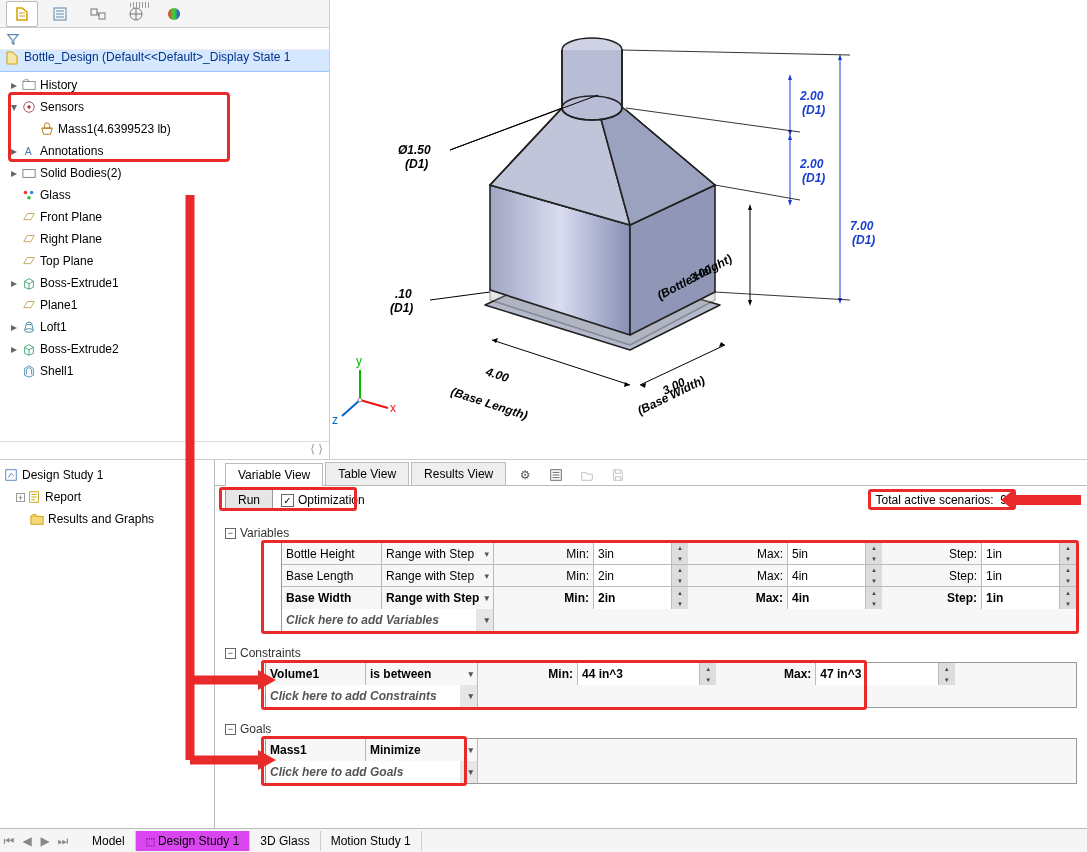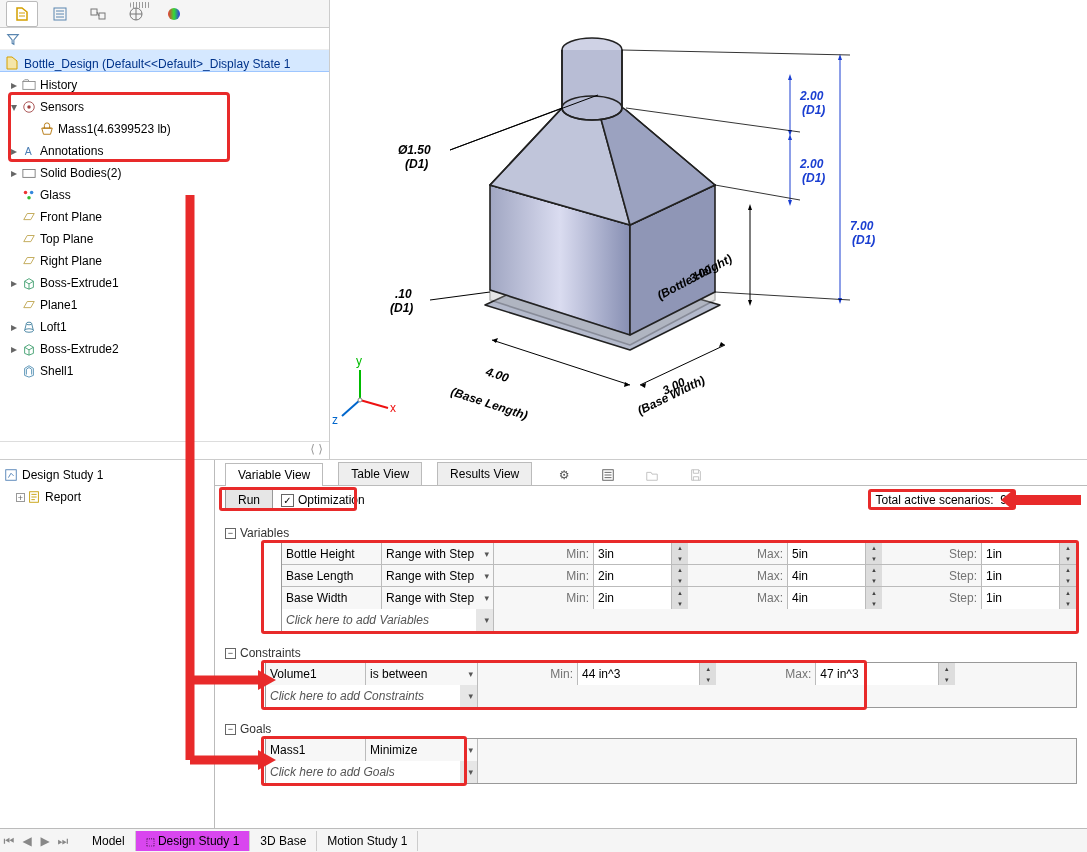--- a/index.html
+++ b/index.html
@@ -7,62 +7,62 @@
 
   .top-cont { display: flex; height: 460px; border-bottom: 1px solid #ccc; }
   .left-panel { width: 330px; border-right: 1px solid #ccc; display: flex; flex-direction: column; background: #fff; }
 
   .tab-strip { height: 28px; background: #f5f5f5; display: flex; align-items: center; padding: 0 6px; gap: 6px; border-bottom: 1px solid #ccc; position: relative; }
   .tab-strip .grip { position:absolute; left:130px; top:2px; width:20px; height:6px; background:repeating-linear-gradient(90deg,#999 0 1px,transparent 1px 3px); border-radius:2px;}
   .tab-strip .ico { width:32px; height:26px; display:flex; align-items:center; justify-content:center; border-radius:2px;}
   .tab-strip .ico svg { width:16px; height:16px; }
   .tab-strip .ico.sel { background:#fff; border:1px solid #bbb;}
   .filter-bar { height:22px; display:flex; align-items:center; padding:0 6px; border-bottom:1px solid #eee;}
-  .doc-bar { height:22px; background:#d5e8ff; border-bottom:1px solid #9ec6ff; display:flex; align-items:flex-end; padding:0 4px; gap:4px; color:#00338a; white-space:nowrap; overflow:hidden;}
+  .doc-bar { height:22px; background:#d5e8ff; border-bottom:1px solid #9ec6ff; display:flex; align-items:flex-start; padding:0 4px; gap:4px; color:#00338a; white-space:nowrap; overflow:hidden;}
   .tree { flex:1; overflow:auto; padding:2px 0 0 2px; user-select:none; position:relative; background:#fff;}
   .node { display:flex; align-items:center; height:22px; white-space:nowrap;}
   .node .tw { width:12px; text-align:center; color:#666; cursor:pointer;}
   .node .ico { width:18px; height:18px; display:flex; align-items:center; justify-content:center; margin-right:2px;}
   .node .lbl {}
   .depth-0 { padding-left: 6px;}
   .depth-1 { padding-left: 24px;}
 
   .callout-box { position:absolute; border:3px solid #e82a2a; border-radius:4px; pointer-events:none;}
 
   .viewport { flex:1; position:relative; background:#fff;}
   .viewport svg { position:absolute; left:0; top:0;}
 
   .bottom-cont { display:flex; height:368px;}
   .study-tree { width:233px; border-right:1px solid #bbb; padding:4px 2px; background:#fff;}
   .study-panel { flex:1; display:flex; flex-direction:column; background:#fff;}
 
-  .sp-tabs { height:26px; display:flex; align-items:flex-end; gap:16px; padding-left:10px; border-bottom:1px solid #bbb;}
+  .sp-tabs { height:26px; display:flex; align-items:flex-end; gap:3px; padding-left:10px; border-bottom:1px solid #bbb;}
   .sp-tabs .tab { padding:4px 12px; background:#eee; border:1px solid #bbb; border-bottom:none; margin-right:-1px; cursor:pointer;}
   .sp-tabs .tab.sel { background:#fff; position:relative; top:1px;}
   .sp-tabs .tbtn { width:22px; height:20px; margin-left:6px; display:flex; align-items:center; justify-content:center; color:#555;}
   .sp-tabs .tbtn.dis { color:#bbb;}
 
   .run-row { height:28px; display:flex; align-items:center; padding:0 10px; gap:8px; position:relative;}
   .run-btn { padding:3px 12px; background:#e6e6e6; border:1px solid #999; cursor:pointer;}
   .cb { display:flex; align-items:center; gap:4px;}
   .cb .box { width:13px; height:13px; border:1px solid #666; display:flex; align-items:center; justify-content:center; font-size:10px;}
   .scenarios { position:absolute; right:76px; color:#000; padding:1px 4px;}
 
   .section { padding:6px 10px 2px 10px;}
   .sec-h { display:flex; align-items:center; gap:4px; color:#333; margin:6px 0 2px 0;}
   .sec-h .mm { width:11px; height:11px; border:1px solid #666; display:flex; align-items:center; justify-content:center; font-size:9px; line-height:9px;}
 
   .grid { border:1px solid #999; background:#f7f7f7;}
   .grid .row { display:flex; height:22px; border-bottom:1px solid #bbb;}
-  .grid .row:last-child { border-bottom:none;}
+  .grid .row:last-child { border-bottom:none;font-weight:bold;}
   .grid .cell { border-right:1px solid #bbb; display:flex; align-items:center; padding:0 4px; background:#f7f7f7; white-space:nowrap; overflow:hidden;}
   .grid .cell:last-child { border-right:none;}
   .grid .drop { justify-content:space-between;}
   .grid .drop .arrow { font-size:9px; color:#555;}
-  .grid .lab { justify-content:flex-end; color:#737373;}
+  .grid .lab { justify-content:flex-end; color:#000000;}
   .grid .val { background:#fff; flex:1; padding:0 4px;}
   .grid .spn { width:16px; display:flex; flex-direction:column; background:#ddd;}
   .grid .spn div{ flex:1; font-size:6px; display:flex; align-items:center; justify-content:center; color:#444;}
   .grid .hint { font-style:italic; color:#555; background:#fff;}
   .grid .cell.nob{border-right:none;}
 
   .bottom-tabs { height:24px; display:flex; align-items:center; border-top:1px solid #bbb; background:#f5f5f5;}
   .bottom-tabs .nav { width:18px; height:18px; display:flex; align-items:center; justify-content:center; color:#888; cursor:pointer;}
   .bottom-tabs .btab{ padding:3px 10px; border-right:1px solid #ccc; cursor:pointer;}
   .bottom-tabs .btab.sel{ background:#d946ef; font-weight:normal;}
@@ -201,30 +201,30 @@
           </span>
           <span class="lbl">Front Plane</span>
         </div>
       <div class="node depth-0">
           <span class="tw"></span>
           <span class="ico">
             <svg width="14" height="14" viewBox="0 0 16 16">
               <path d="M2 11 L6 4 L14 4 L10 11 Z" fill="none" stroke="#bda24a"></path>
             </svg>
           </span>
+          <span class="lbl">Right Plane</span>
+        </div>
+      <div class="node depth-0">
+          <span class="tw"></span>
+          <span class="ico">
+            <svg width="14" height="14" viewBox="0 0 16 16">
+              <path d="M2 11 L6 4 L14 4 L10 11 Z" fill="none" stroke="#bda24a"></path>
+            </svg>
+          </span>
           <span class="lbl">Top Plane</span>
-        </div>
-      <div class="node depth-0">
-          <span class="tw"></span>
-          <span class="ico">
-            <svg width="14" height="14" viewBox="0 0 16 16">
-              <path d="M2 11 L6 4 L14 4 L10 11 Z" fill="none" stroke="#bda24a"></path>
-            </svg>
-          </span>
-          <span class="lbl">Right Plane</span>
         </div>
       <div class="node depth-0">
           <span class="tw">▸</span>
           <span class="ico">
             <svg width="14" height="14" viewBox="0 0 16 16">
               <path d="M3 13 L3 6 L8 3 L13 6 L13 13 L8 15 Z M3 6 L8 9 L13 6 M8 9 L8 15" fill="none" stroke="#3a9b6a"></path>
             </svg>
           </span>
           <span class="lbl">Boss-Extrude1</span>
         </div>
@@ -389,20 +389,29 @@
     <div class="node" style="padding-left:14px;">
         <span class="tw" style="border:1px solid #999;width:9px;height:9px;font-size:9px;line-height:8px;">+</span>
         <span class="ico">
           <svg width="14" height="14" viewBox="0 0 16 16">
             <rect x="3" y="2" width="10" height="12" fill="#fff" stroke="#c49b00"></rect>
             <path d="M5 5h6M5 8h6M5 11h4" stroke="#c49b00"></path>
           </svg>
         </span>
         <span class="lbl">Report</span>
       </div>
+    <div class="node" style="padding-left:26px;">
+        <span class="ico">
+          <svg width="14" height="14" viewBox="0 0 16 16">
+            <rect x="1" y="5" width="14" height="9" fill="#f7d97a" stroke="#c49b00"></rect>
+            <path d="M1 5l2-2h4l1 2" fill="#f7d97a" stroke="#c49b00"></path>
+          </svg>
+        </span>
+        <span class="lbl">Results and Graphs</span>
+      </div>
   </div>
 
   <div class="study-panel">
     <div class="sp-tabs">
       <div class="tab sel">Variable View</div>
       <div class="tab">Table View</div>
       <div class="tab">Results View</div>
       <div class="tbtn">⚙</div>
       <div class="tbtn">
           <svg width="14" height="14" viewBox="0 0 16 16">
@@ -614,21 +623,21 @@
 </div>
 
 <div class="bottom-tabs">
   <div class="nav">⏮</div>
   <div class="nav">◀</div>
   <div class="nav">▶</div>
   <div class="nav">⏭</div>
   <div style="width:10px;"></div>
   <div class="btab">Model</div>
   <div class="btab sel"><span style="font-size:10px;">⬚ </span><span>Design Study 1</span></div>
-  <div class="btab">3D Base</div>
+  <div class="btab">3D Glass</div>
   <div class="btab">Motion Study 1</div>
 </div>
 
 <svg class="arrow-svg" style="left:0;top:0;" width="1087" height="852">
 
   <path d="M190 195 L190 760" stroke="#e82a2a" stroke-width="9" fill="none"></path>
 
   <path d="M190 680 L260 680" stroke="#e82a2a" stroke-width="9" fill="none"></path>
   <path d="M258 670 L276 680 L258 690 Z" fill="#e82a2a"></path>
 

